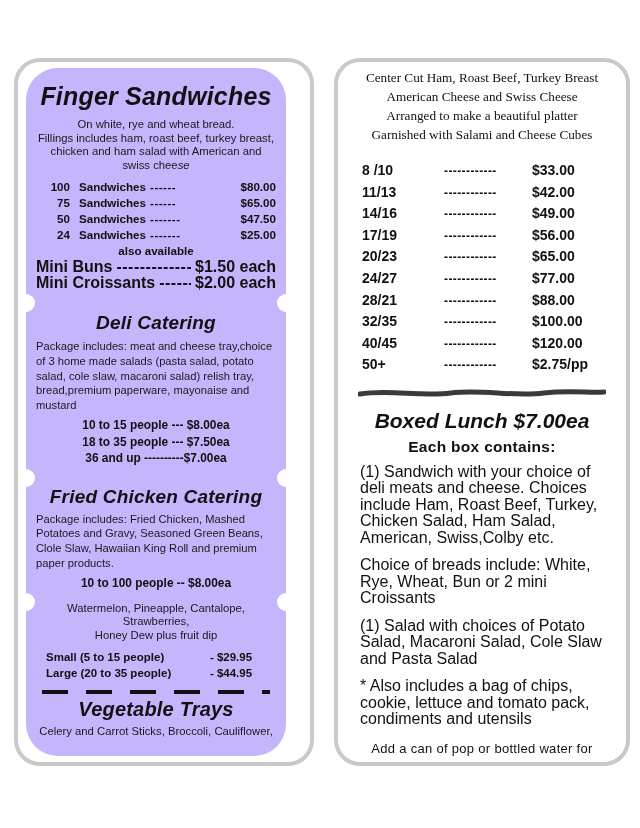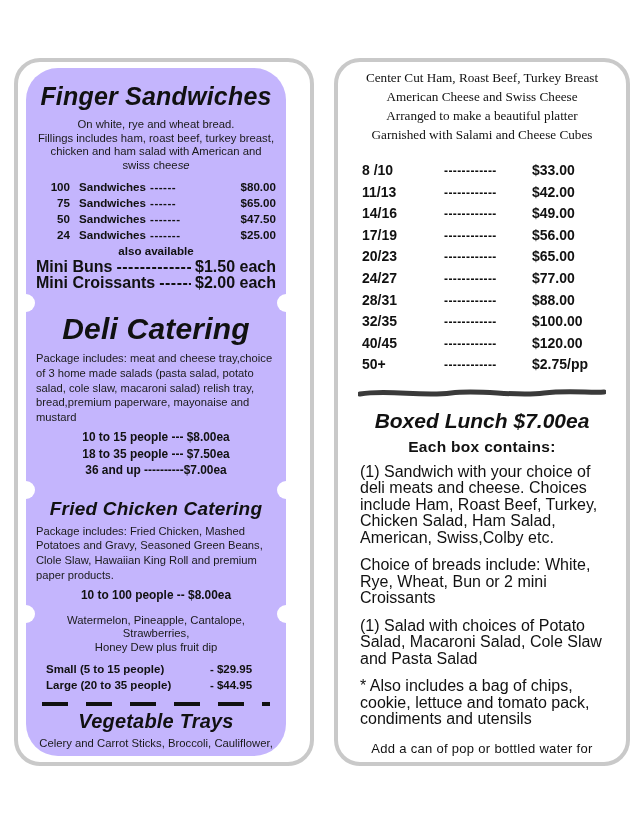--- a/index.html
+++ b/index.html
@@ -45,21 +45,21 @@
   
   .sec{padding:0 10px;box-sizing:border-box;}
 
   h2.head{
     margin:0;padding:0;
     font-style:italic;font-weight:bold;
     text-align:center;color:#111;
     letter-spacing:.2px;
   }
   #h-finger{font-size:25px;padding:14px 0 7px;}
-  #h-deli{font-size:30px;padding:9px 0 5px;}
+  #h-deli{font-size:19px;padding:9px 0 5px;}
   #h-chicken{font-size:19px;padding:8px 0 4px;}
   #h-fruit{font-size:20px;padding:7px 0 4px;}
   #h-veg{font-size:20px;padding:2px 0 4px;}
 
   .desc{
     margin:0;text-align:center;font-size:11.3px;
     line-height:13.6px;color:#1a1a1a;
   }
   .desc.left-just{text-align:left;font-size:11.2px;line-height:14.6px;}
   .ital-tail{font-style:italic;}
@@ -313,21 +313,21 @@
           <span class="sz">20/23</span>
           <span class="dots">-----------------------------</span>
           <span class="amt">$65.00</span>
         </div>
         <div class="ptrow">
           <span class="sz">24/27</span>
           <span class="dots">-----------------------------</span>
           <span class="amt">$77.00</span>
         </div>
         <div class="ptrow">
-          <span class="sz">28/31</span>
+          <span class="sz">28/21</span>
           <span class="dots">-----------------------------</span>
           <span class="amt">$88.00</span>
         </div>
         <div class="ptrow">
           <span class="sz">32/35</span>
           <span class="dots">-----------------------------</span>
           <span class="amt">$100.00</span>
         </div>
         <div class="ptrow">
           <span class="sz">40/45</span>

